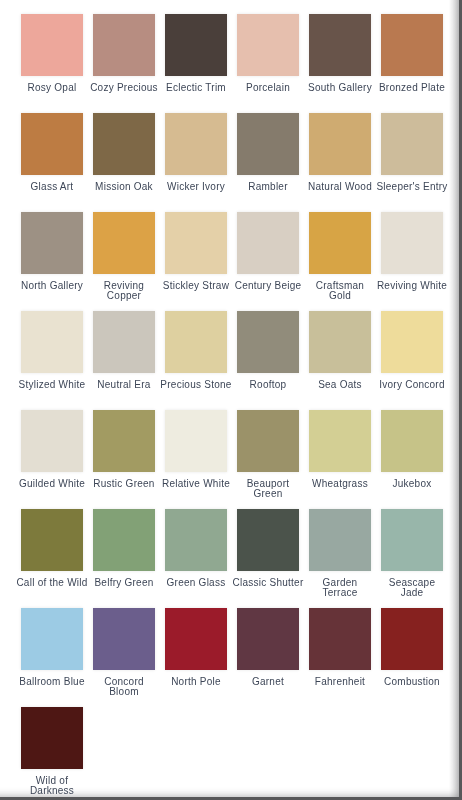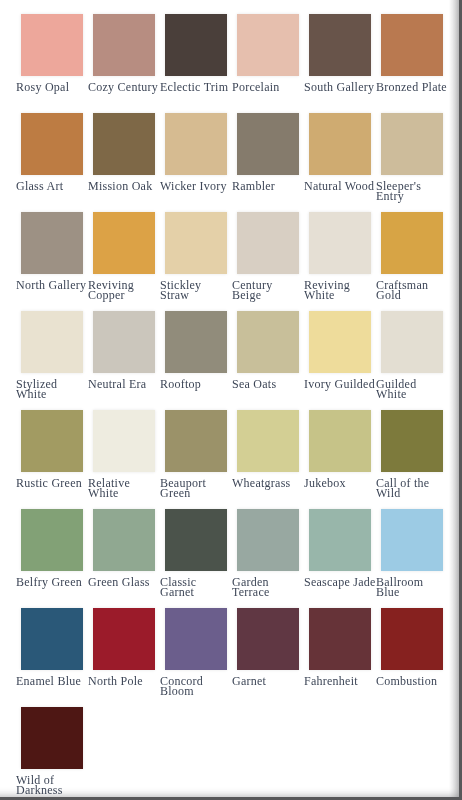--- a/index.html
+++ b/index.html
@@ -65,40 +65,41 @@
   }
 
   .swatch-cell.empty .swatch-chip {
     box-shadow: none;
     background: transparent !important;
   }
 
   .swatch-label {
     margin-top: 7px;
     width: 72px;
-    font-size: 12px;
+    text-align: center;
+    font-size: 10px;
     line-height: 9.5px;
     letter-spacing: 0.25px;
     color: #3d4657;
-    font-family: Liberation Serif, serif;
+    font-family: Liberation Sans, sans-serif;
     word-wrap: break-word;
   }
 </style>
 </head>
 <body>
 
 <div id="palette-page">
   <div id="swatch-grid">
       <div class="swatch-cell">
         <div class="swatch-chip" style="background-color: rgb(237, 167, 155);"></div>
         <div class="swatch-label">Rosy Opal</div>
       </div>
       <div class="swatch-cell">
         <div class="swatch-chip" style="background-color: rgb(183, 141, 129);"></div>
-        <div class="swatch-label">Cozy Century</div>
+        <div class="swatch-label">Cozy Precious</div>
       </div>
       <div class="swatch-cell">
         <div class="swatch-chip" style="background-color: rgb(74, 63, 58);"></div>
         <div class="swatch-label">Eclectic Trim</div>
       </div>
       <div class="swatch-cell">
         <div class="swatch-chip" style="background-color: rgb(230, 191, 174);"></div>
         <div class="swatch-label">Porcelain</div>
       </div>
       <div class="swatch-cell">
@@ -143,46 +144,50 @@
       </div>
       <div class="swatch-cell">
         <div class="swatch-chip" style="background-color: rgb(228, 208, 168);"></div>
         <div class="swatch-label">Stickley Straw</div>
       </div>
       <div class="swatch-cell">
         <div class="swatch-chip" style="background-color: rgb(216, 207, 195);"></div>
         <div class="swatch-label">Century Beige</div>
       </div>
       <div class="swatch-cell">
+        <div class="swatch-chip" style="background-color: rgb(215, 164, 69);"></div>
+        <div class="swatch-label">Craftsman Gold</div>
+      </div>
+      <div class="swatch-cell">
         <div class="swatch-chip" style="background-color: rgb(229, 223, 212);"></div>
         <div class="swatch-label">Reviving White</div>
       </div>
       <div class="swatch-cell">
-        <div class="swatch-chip" style="background-color: rgb(215, 164, 69);"></div>
-        <div class="swatch-label">Craftsman Gold</div>
-      </div>
-      <div class="swatch-cell">
         <div class="swatch-chip" style="background-color: rgb(233, 226, 208);"></div>
         <div class="swatch-label">Stylized White</div>
       </div>
       <div class="swatch-cell">
         <div class="swatch-chip" style="background-color: rgb(203, 198, 188);"></div>
         <div class="swatch-label">Neutral Era</div>
       </div>
       <div class="swatch-cell">
+        <div class="swatch-chip" style="background-color: rgb(222, 208, 160);"></div>
+        <div class="swatch-label">Precious Stone</div>
+      </div>
+      <div class="swatch-cell">
         <div class="swatch-chip" style="background-color: rgb(145, 140, 123);"></div>
         <div class="swatch-label">Rooftop</div>
       </div>
       <div class="swatch-cell">
         <div class="swatch-chip" style="background-color: rgb(200, 191, 154);"></div>
         <div class="swatch-label">Sea Oats</div>
       </div>
       <div class="swatch-cell">
         <div class="swatch-chip" style="background-color: rgb(238, 220, 155);"></div>
-        <div class="swatch-label">Ivory Guilded</div>
+        <div class="swatch-label">Ivory Concord</div>
       </div>
       <div class="swatch-cell">
         <div class="swatch-chip" style="background-color: rgb(227, 222, 210);"></div>
         <div class="swatch-label">Guilded White</div>
       </div>
       <div class="swatch-cell">
         <div class="swatch-chip" style="background-color: rgb(162, 155, 98);"></div>
         <div class="swatch-label">Rustic Green</div>
       </div>
       <div class="swatch-cell">
@@ -208,45 +213,41 @@
       <div class="swatch-cell">
         <div class="swatch-chip" style="background-color: rgb(130, 161, 118);"></div>
         <div class="swatch-label">Belfry Green</div>
       </div>
       <div class="swatch-cell">
         <div class="swatch-chip" style="background-color: rgb(144, 168, 145);"></div>
         <div class="swatch-label">Green Glass</div>
       </div>
       <div class="swatch-cell">
         <div class="swatch-chip" style="background-color: rgb(75, 83, 75);"></div>
-        <div class="swatch-label">Classic Garnet</div>
+        <div class="swatch-label">Classic Shutter</div>
       </div>
       <div class="swatch-cell">
         <div class="swatch-chip" style="background-color: rgb(152, 168, 161);"></div>
         <div class="swatch-label">Garden Terrace</div>
       </div>
       <div class="swatch-cell">
         <div class="swatch-chip" style="background-color: rgb(152, 182, 170);"></div>
         <div class="swatch-label">Seascape Jade</div>
       </div>
       <div class="swatch-cell">
         <div class="swatch-chip" style="background-color: rgb(156, 203, 228);"></div>
         <div class="swatch-label">Ballroom Blue</div>
       </div>
       <div class="swatch-cell">
-        <div class="swatch-chip" style="background-color: rgb(42, 88, 120);"></div>
-        <div class="swatch-label">Enamel Blue</div>
+        <div class="swatch-chip" style="background-color: rgb(107, 94, 140);"></div>
+        <div class="swatch-label">Concord Bloom</div>
       </div>
       <div class="swatch-cell">
         <div class="swatch-chip" style="background-color: rgb(155, 27, 42);"></div>
         <div class="swatch-label">North Pole</div>
-      </div>
-      <div class="swatch-cell">
-        <div class="swatch-chip" style="background-color: rgb(107, 94, 140);"></div>
-        <div class="swatch-label">Concord Bloom</div>
       </div>
       <div class="swatch-cell">
         <div class="swatch-chip" style="background-color: rgb(96, 55, 67);"></div>
         <div class="swatch-label">Garnet</div>
       </div>
       <div class="swatch-cell">
         <div class="swatch-chip" style="background-color: rgb(102, 51, 56);"></div>
         <div class="swatch-label">Fahrenheit</div>
       </div>
       <div class="swatch-cell">

